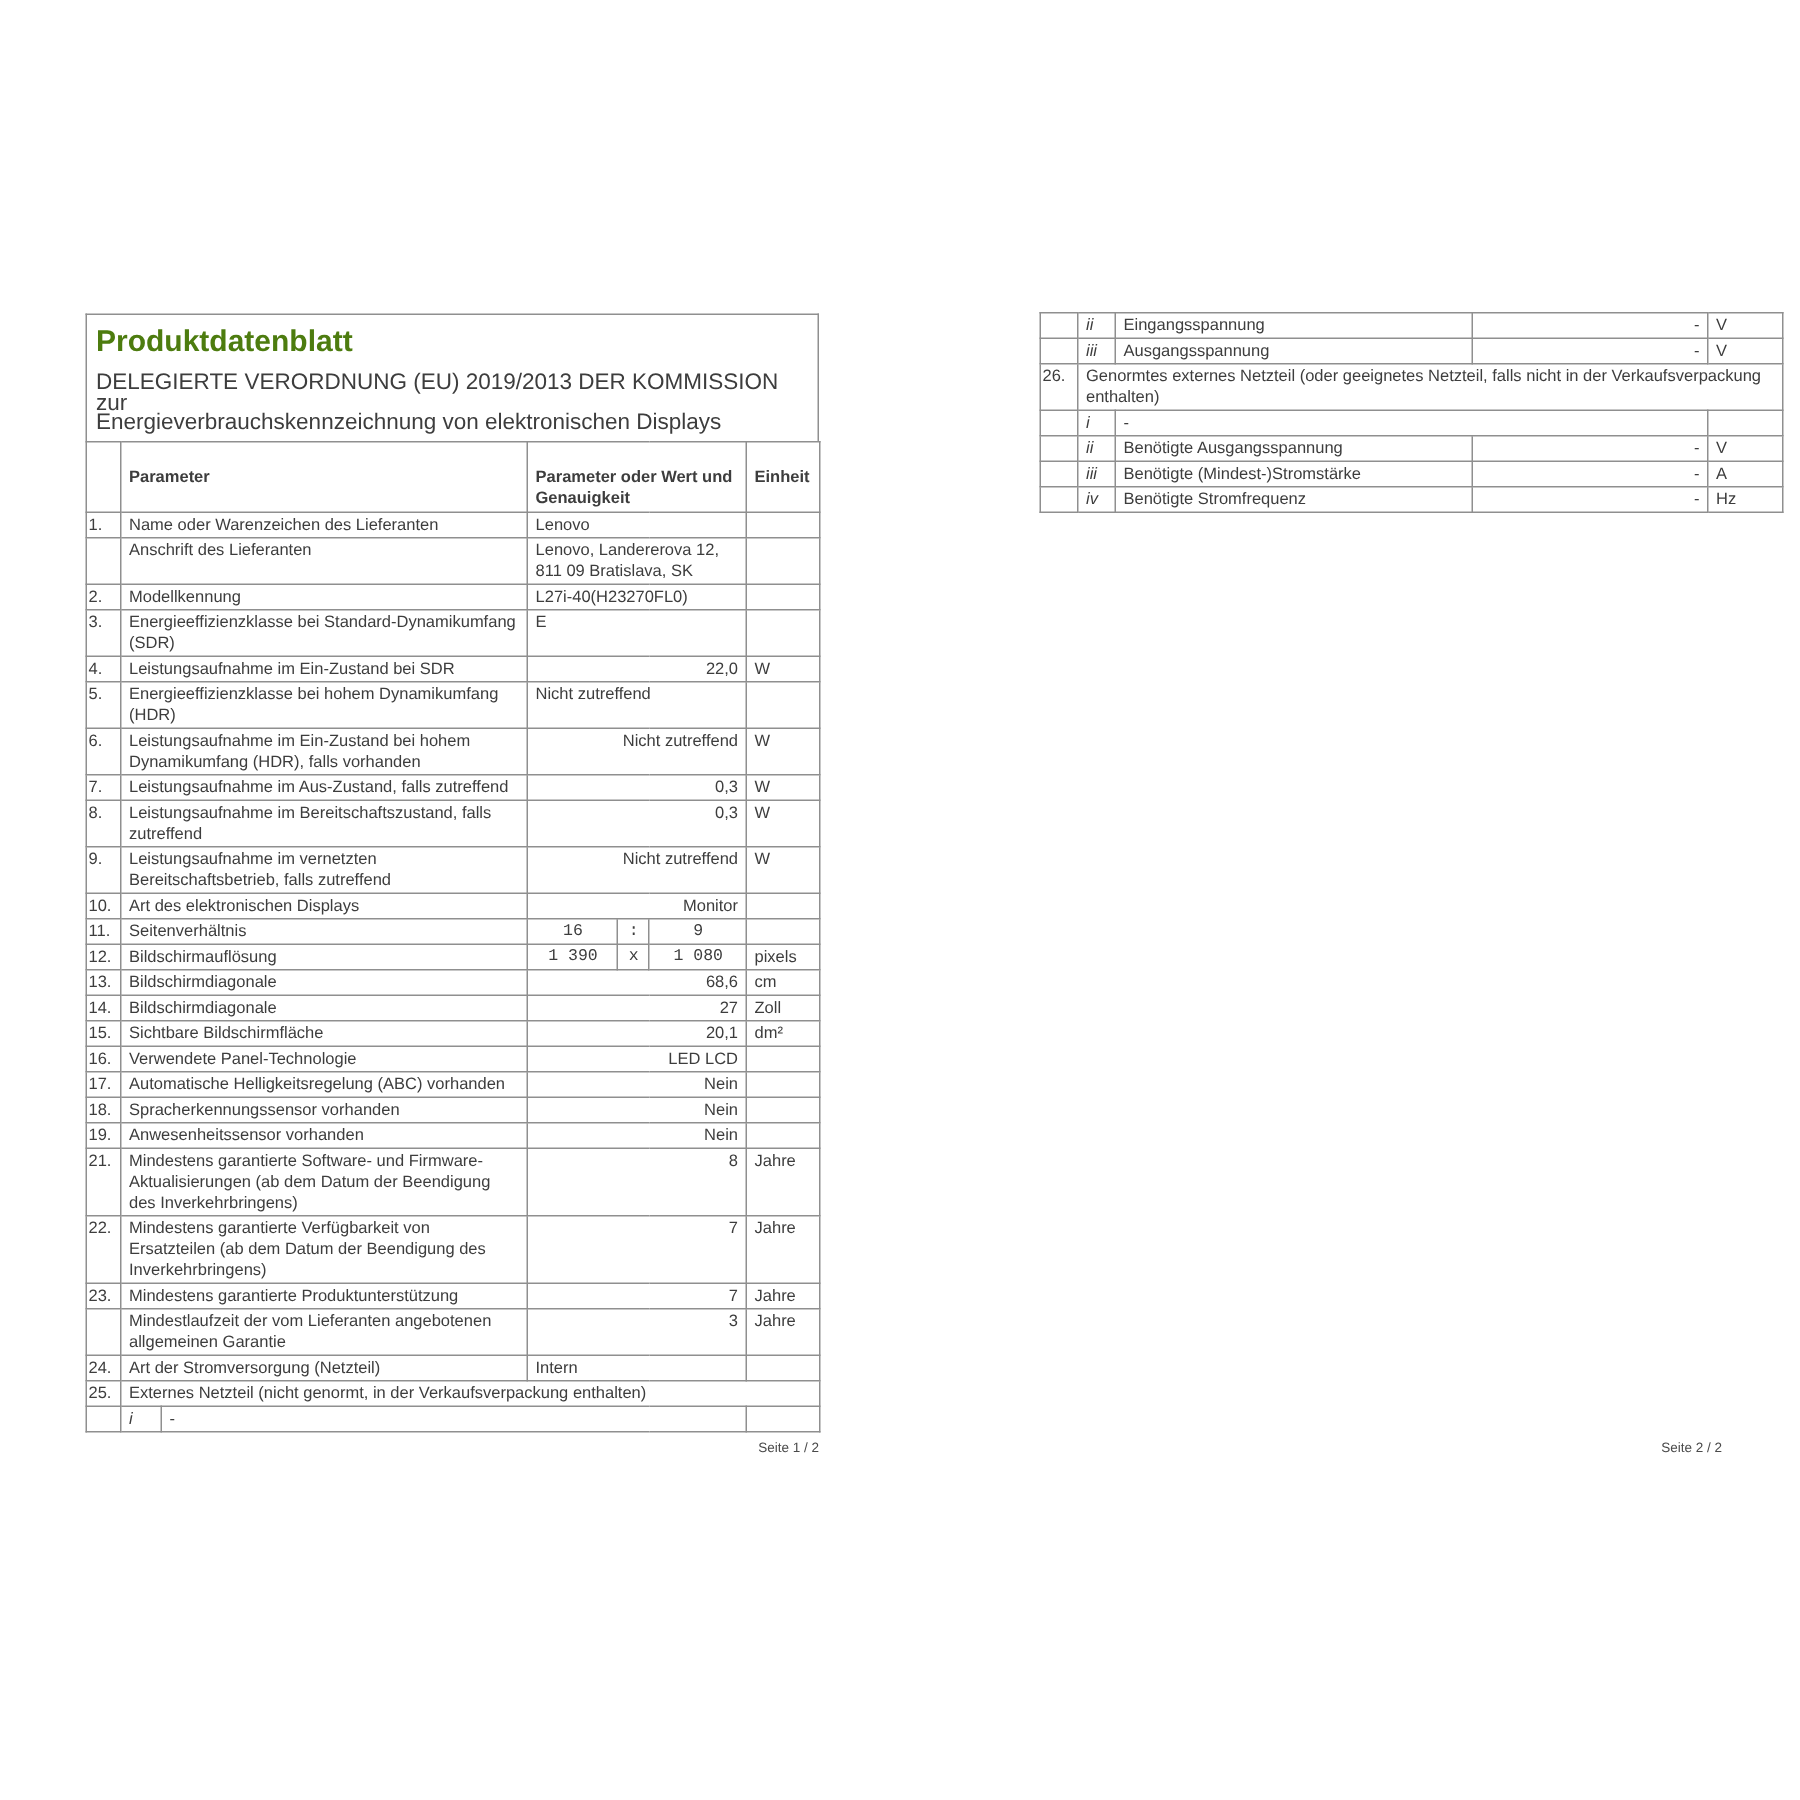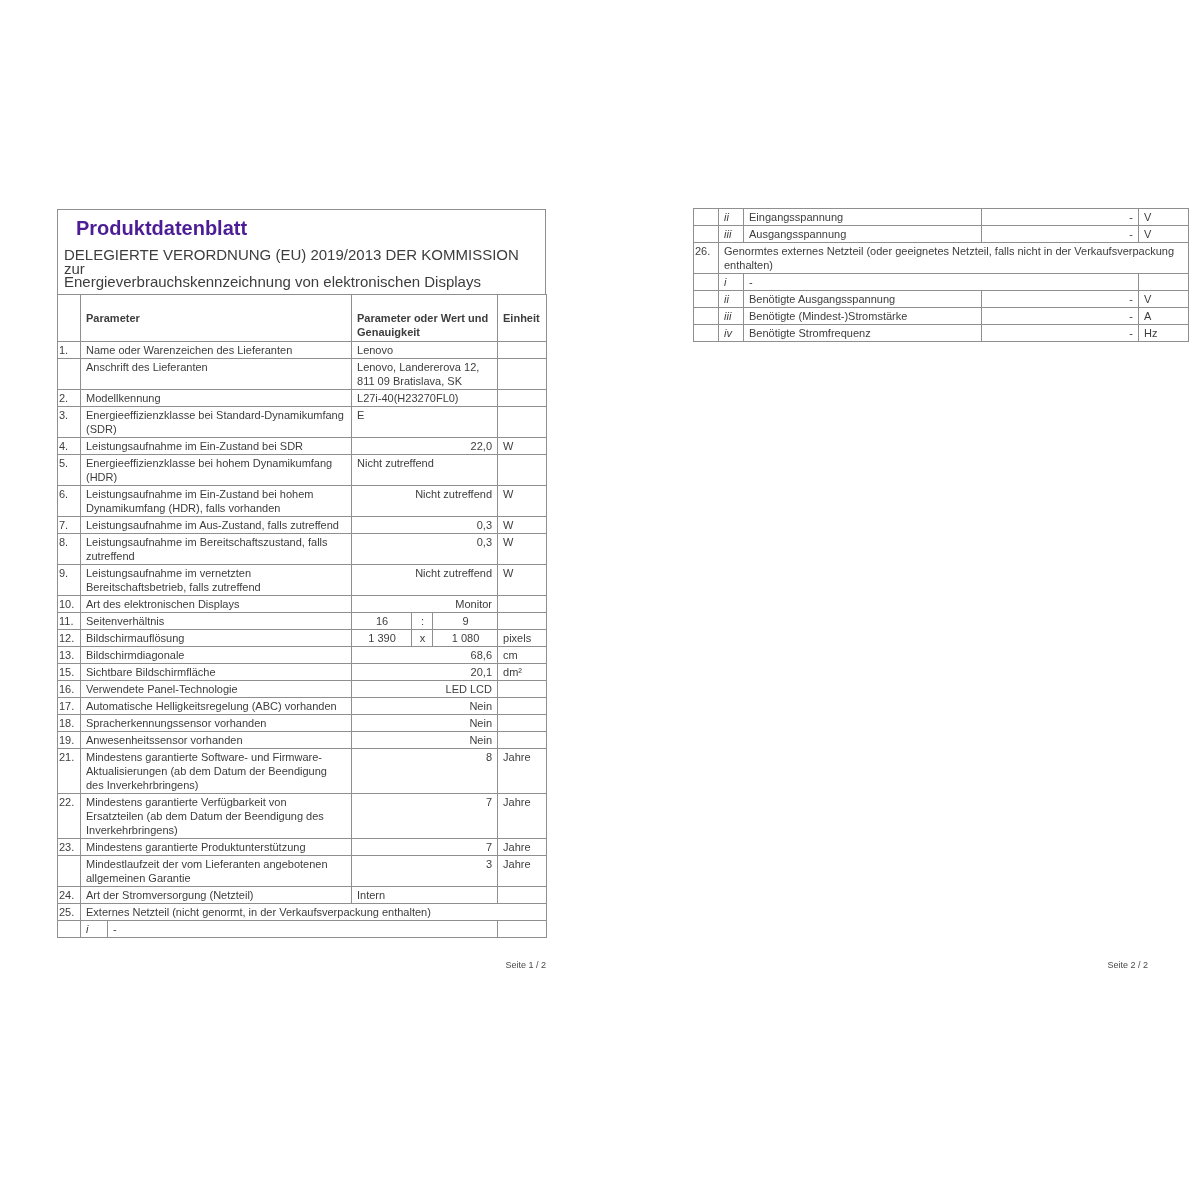--- a/index.html
+++ b/index.html
@@ -34,36 +34,36 @@
     border: 1px solid #8f8f8f; vertical-align: top;
     padding: 1px 4px 1px 5px; line-height: 14px;
     font-weight: normal; text-align: left;
     overflow: hidden; word-wrap: break-word;
   }
   th { font-weight: bold; padding-top: 16px; padding-bottom: 2px; }
   th span { display: block; }
   td.num { padding-left: 1px; padding-right: 1px; }
   td.letter { font-style: italic; }
   td.rt { text-align: right; padding-right: 5px; }
-  td.ctr { text-align: center; padding-left: 1px; padding-right: 0; }
+  td.ctr { text-align: center; padding-left: 1px; padding-right: 0; font-family: Liberation Mono, monospace; }
   td.unit { padding-left: 5px; }
 
   .footer {
     position: absolute; top: 960px; font-size: 9px; color: #4a4a4a;
     text-align: right;
   }
   #footer1 { left: 57px; width: 489px; }
   #footer2 { left: 653px; width: 495px; }
 </style>
 </head>
 <body>
 
 <div class="page" id="page1">
   <div class="title-block">
-    <h1 class="doc-title" style="color: #4c1d95; margin-left: 12px;">Produktdatenblatt</h1>
+    <h1 class="doc-title" style="color: #4d7c0f;">Produktdatenblatt</h1>
     <div class="doc-subtitle">
       <span>DELEGIERTE VERORDNUNG (EU) 2019/2013 DER KOMMISSION zur</span>
       <span>Energieverbrauchskennzeichnung von elektronischen Displays</span>
     </div>
   </div>
   <table>
     <colgroup>
       <col style="width:23px">
         <col style="width:27px">
         <col style="width:244px">
@@ -166,20 +166,26 @@
           <td class="ctr">1 080</td>
           <td class="unit">pixels</td>
         </tr>
         <tr>
           <td class="num">13.</td>
           <td colspan="2">Bildschirmdiagonale</td>
           <td colspan="3" class="rt">68,6</td>
           <td class="unit">cm</td>
         </tr>
         <tr>
+          <td class="num">14.</td>
+          <td colspan="2">Bildschirmdiagonale</td>
+          <td colspan="3" class="rt">27</td>
+          <td class="unit">Zoll</td>
+        </tr>
+        <tr>
           <td class="num">15.</td>
           <td colspan="2">Sichtbare Bildschirmfläche</td>
           <td colspan="3" class="rt">20,1</td>
           <td class="unit">dm²</td>
         </tr>
         <tr>
           <td class="num">16.</td>
           <td colspan="2">Verwendete Panel-Technologie</td>
           <td colspan="3" class="rt">LED LCD</td>
           <td class="unit"></td>

